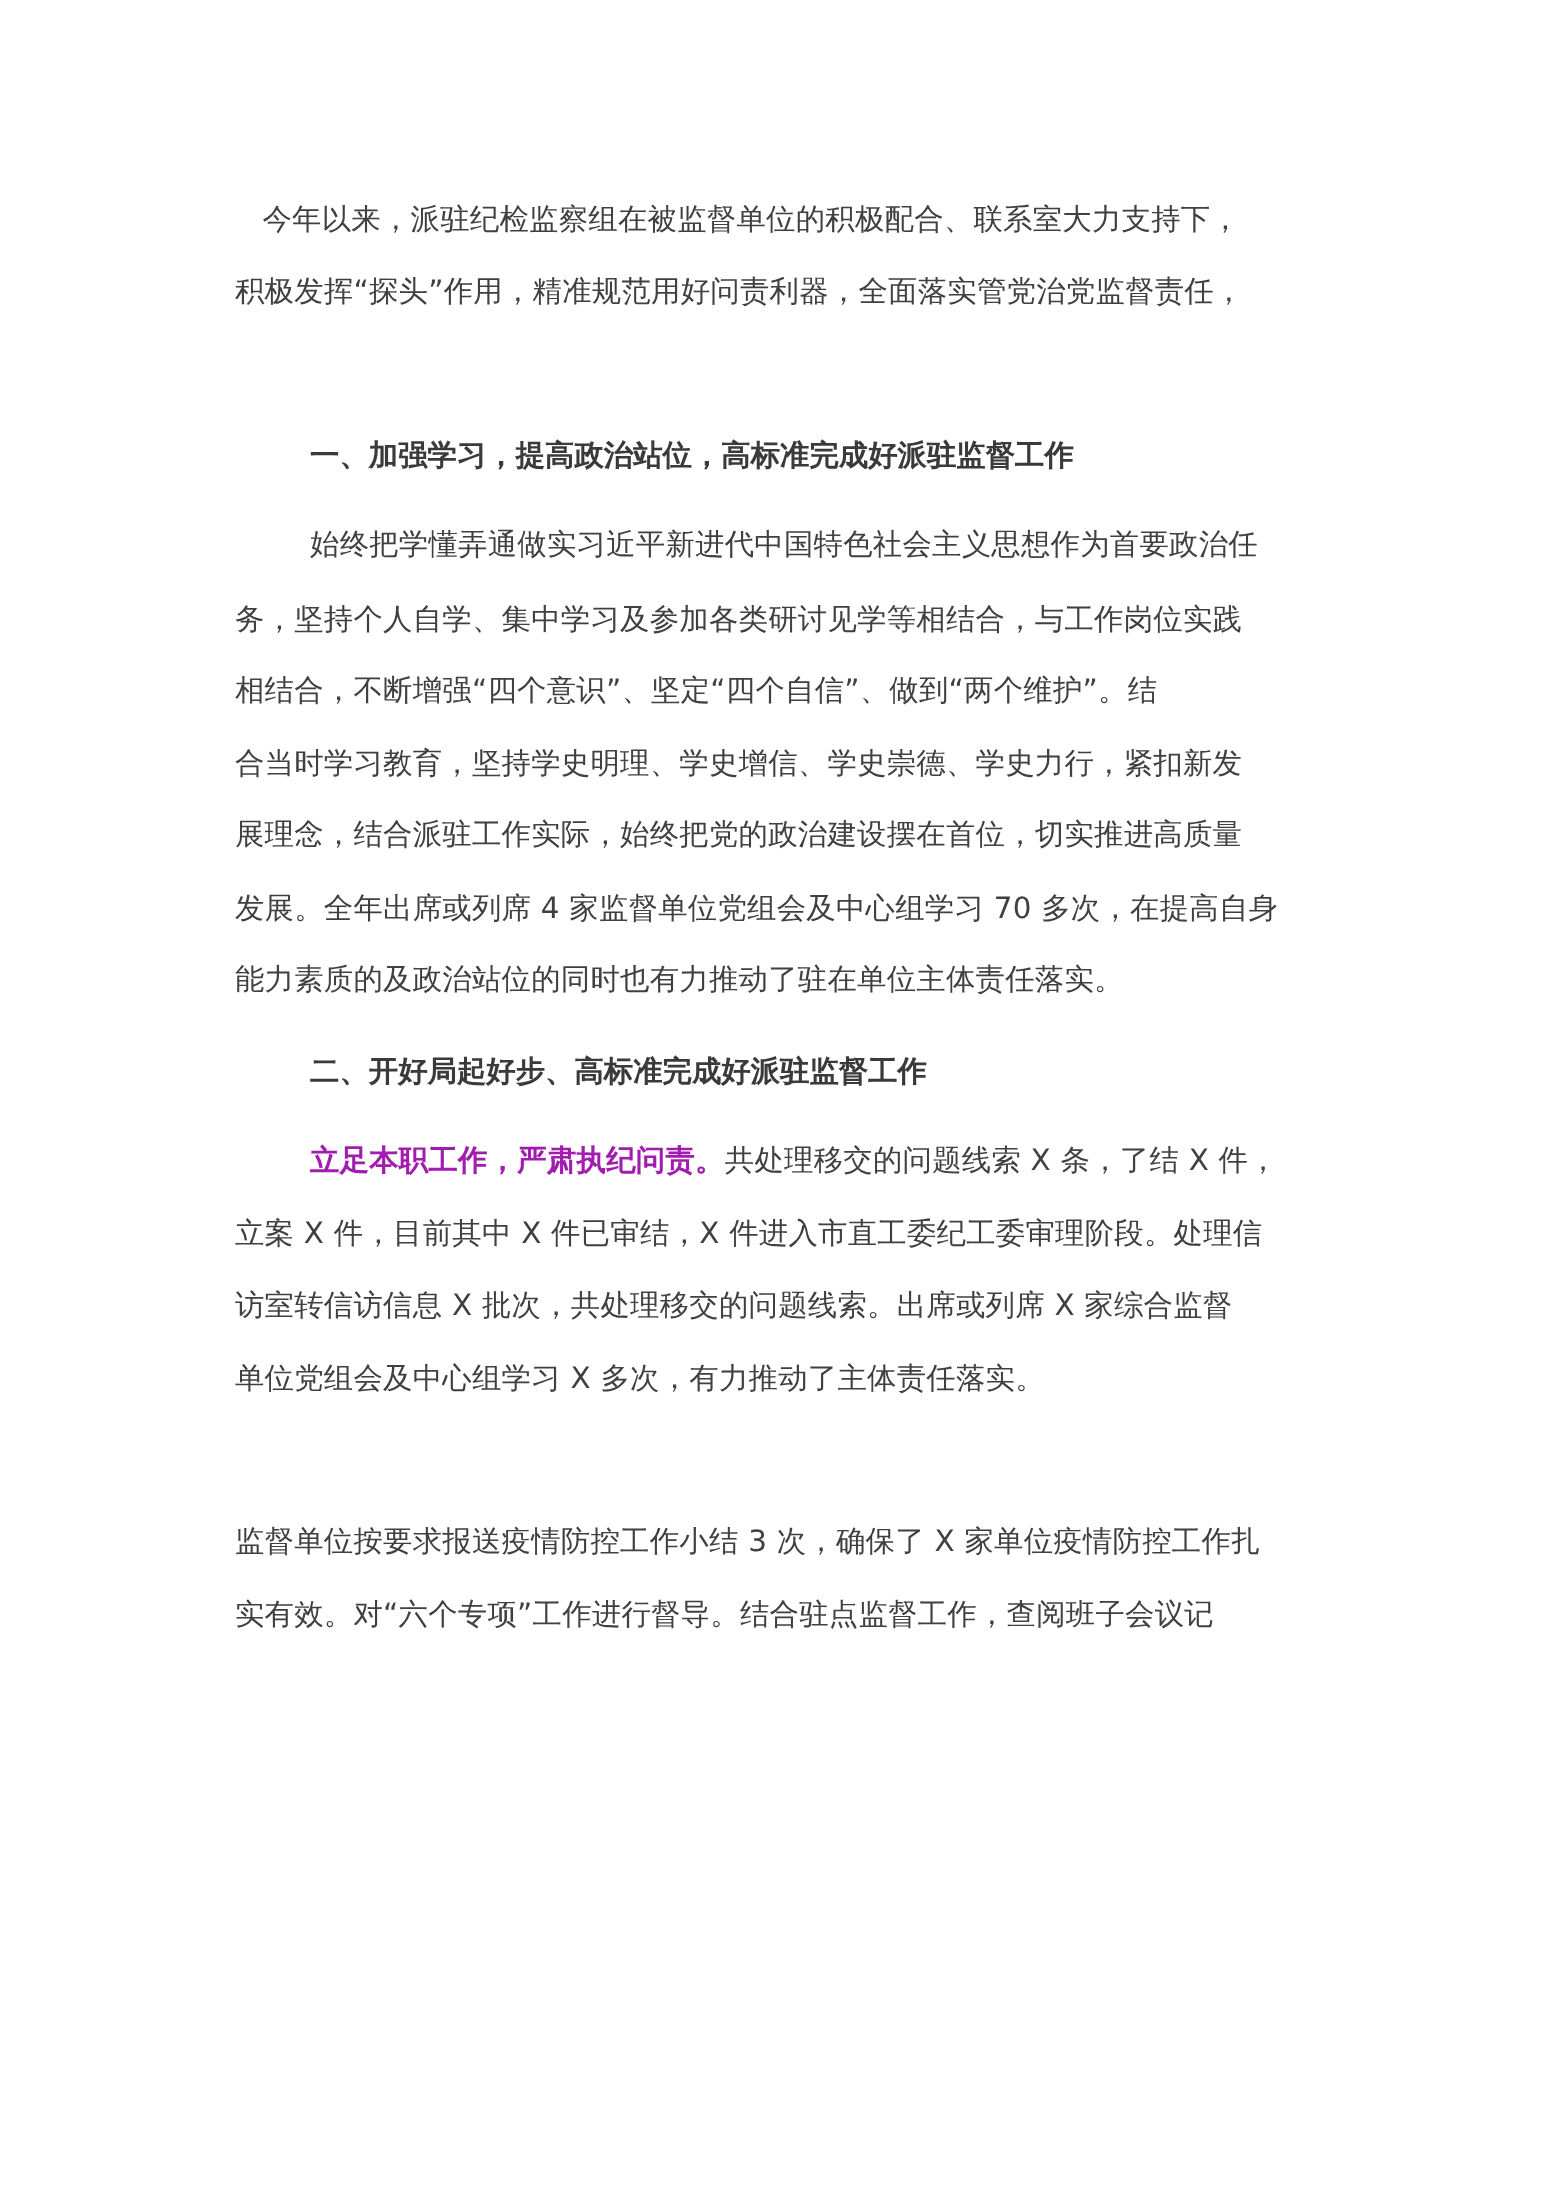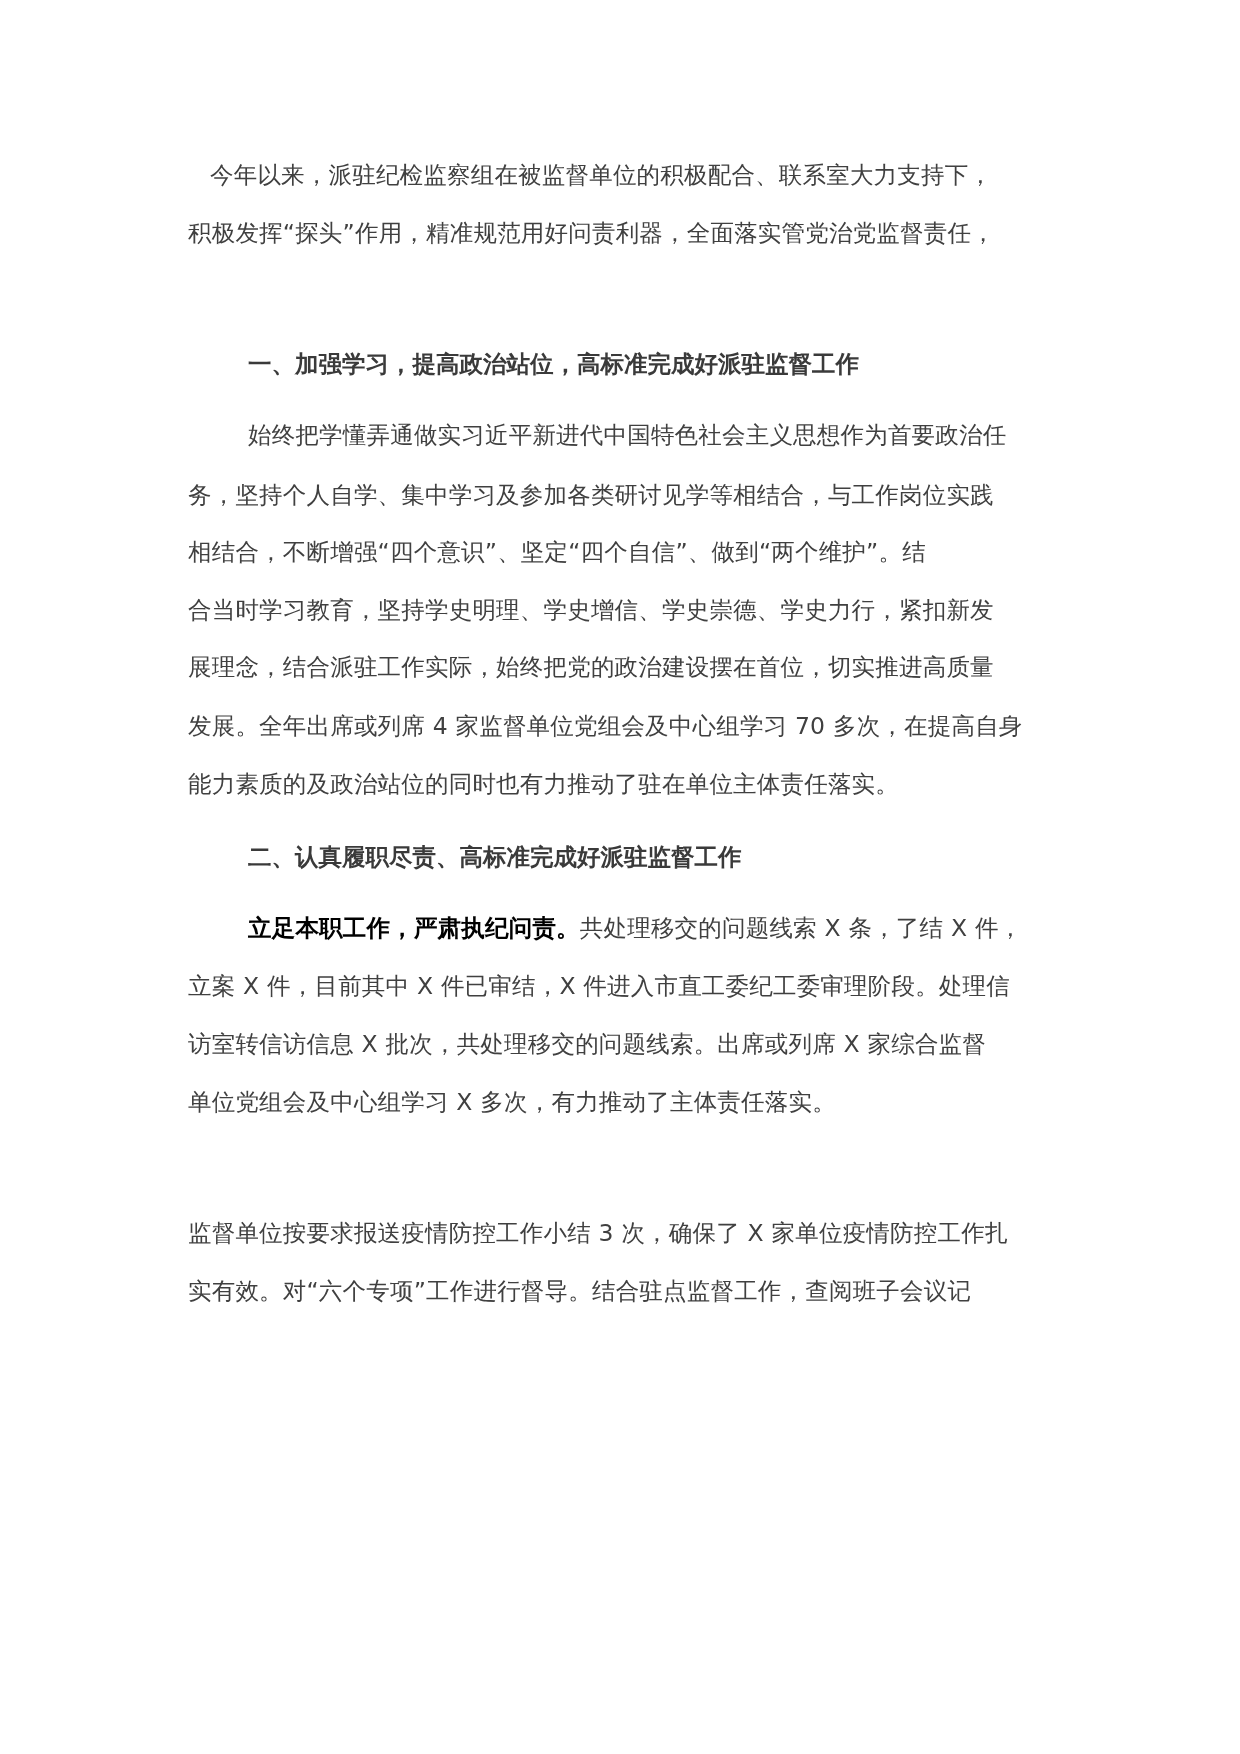--- a/index.html
+++ b/index.html
@@ -30,41 +30,41 @@
     white-space: nowrap;
     letter-spacing: 0.2px;
   }
   .line.indent { left: 248px; }
   .line.small-indent { left: 210px; }
   .heading {
     font-weight: bold;
     color: #3a3a3a;
     letter-spacing: 0px;
   }
-  .bold { font-weight: bold; color: #000000; }
+  .bold { font-weight: bold; color: #a21caf; }
 </style>
 </head>
 <body>
 
 <div class="page">
 
   <div class="line small-indent" style="top:160px;">今年以来，派驻纪检监察组在被监督单位的积极配合、联系室大力支持下，</div>
   <div class="line" style="top:218px;">积极发挥“探头”作用，精准规范用好问责利器，全面落实管党治党监督责任，</div>
 
   <div class="line indent heading" style="top:349px;">一、加强学习，提高政治站位，高标准完成好派驻监督工作</div>
 
   <div class="line indent" style="top:420px;">始终把学懂弄通做实习近平新进代中国特色社会主义思想作为首要政治任</div>
   <div class="line" style="top:480px;">务，坚持个人自学、集中学习及参加各类研讨见学等相结合，与工作岗位实践</div>
   <div class="line" style="top:537px;">相结合，不断增强“四个意识”、坚定“四个自信”、做到“两个维护”。结</div>
   <div class="line" style="top:595px;">合当时学习教育，坚持学史明理、学史增信、学史崇德、学史力行，紧扣新发</div>
   <div class="line" style="top:652px;">展理念，结合派驻工作实际，始终把党的政治建设摆在首位，切实推进高质量</div>
   <div class="line" style="top:711px;">发展。全年出席或列席 4 家监督单位党组会及中心组学习 70 多次，在提高自身</div>
   <div class="line" style="top:769px;font-family:Liberation Serif, serif;">能力素质的及政治站位的同时也有力推动了驻在单位主体责任落实。</div>
 
-  <div class="line indent heading" style="top:842px;">二、认真履职尽责、高标准完成好派驻监督工作</div>
+  <div class="line indent heading" style="top:842px;">二、开好局起好步、高标准完成好派驻监督工作</div>
 
   <div class="line indent" style="top:913px;">
     <span class="bold">立足本职工作，严肃执纪问责。</span><span>共处理移交的问题线索 X 条，了结 X 件，</span>
   </div>
   <div class="line" style="top:971px;">立案 X 件，目前其中 X 件已审结，X 件进入市直工委纪工委审理阶段。处理信</div>
   <div class="line" style="top:1029px;">访室转信访信息 X 批次，共处理移交的问题线索。出席或列席 X 家综合监督</div>
   <div class="line" style="top:1087px;">单位党组会及中心组学习 X 多次，有力推动了主体责任落实。</div>
 
   <div class="line" style="top:1218px;">监督单位按要求报送疫情防控工作小结 3 次，确保了 X 家单位疫情防控工作扎</div>
   <div class="line" style="top:1276px;">实有效。对“六个专项”工作进行督导。结合驻点监督工作，查阅班子会议记</div>

